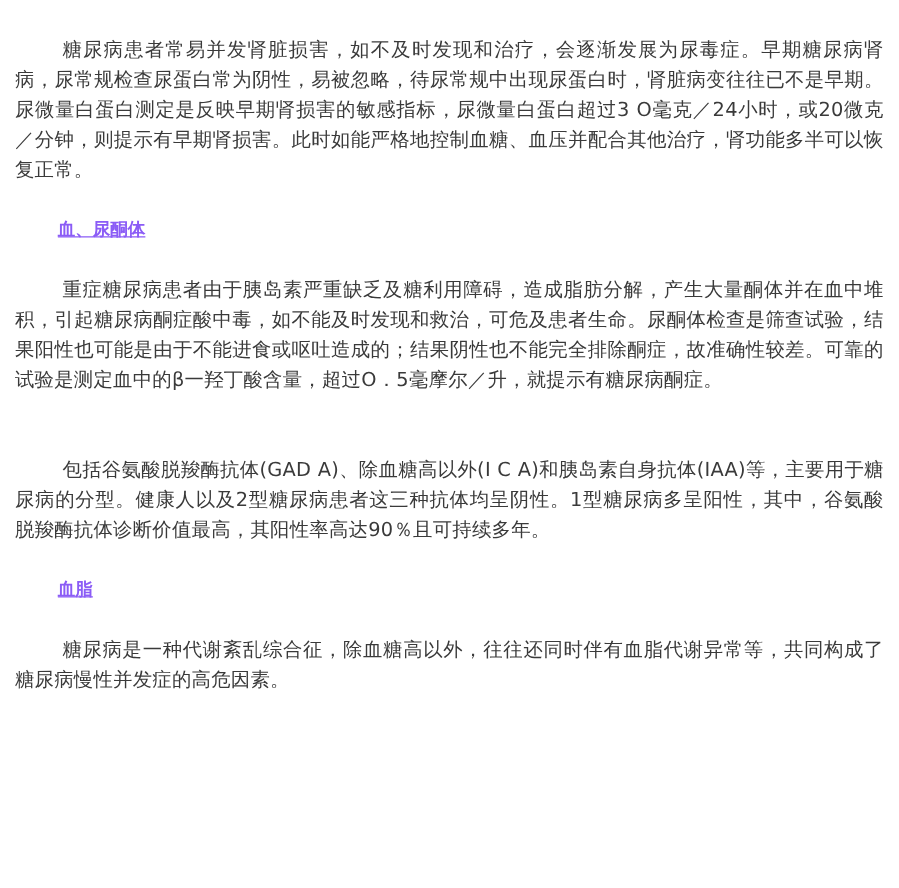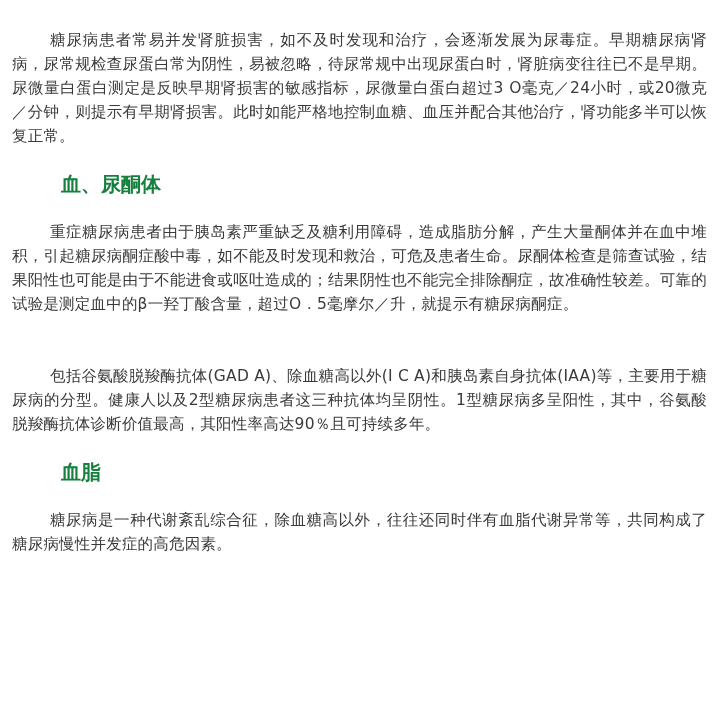--- a/index.html
+++ b/index.html
@@ -1,20 +1,20 @@
 <!DOCTYPE html>
 <html><head>
 <meta charset="utf-8">
 <style>
   html, body { margin:0; padding:0; background:#ffffff; }
   body { width:719px; height:710px; overflow:hidden; position:relative;
          font-family:"DejaVu Sans", "Liberation Sans", sans-serif; color:#3a3a3a; }
   .article { position:absolute; left:12px; top:5px; width:695px;margin-top:23px; }
   .para { margin:0; font-size:15.5px; line-height:24px; text-indent:2.45em; text-align:justify; letter-spacing:0.2px; }
-  .heading { margin:0; font-size:20px; line-height:24px; font-weight:bold; text-indent:2.45em; color:#15803d; }
+  .heading { margin:0; font-size:14px; line-height:24px; font-weight:bold; text-indent:2.45em; color:#8b5cf6;text-decoration:underline; }
   .gap { height:24px; }
 </style>
 </head>
 <body>
 
 <div class="article">
   <p class="para">糖尿病患者常易并发肾脏损害，如不及时发现和治疗，会逐渐发展为尿毒症。早期糖尿病肾病，尿常规检查尿蛋白常为阴性，易被忽略，待尿常规中出现尿蛋白时，肾脏病变往往已不是早期。尿微量白蛋白测定是反映早期肾损害的敏感指标，尿微量白蛋白超过3 O毫克／24小时，或20微克／分钟，则提示有早期肾损害。此时如能严格地控制血糖、血压并配合其他治疗，肾功能多半可以恢复正常。</p>
   <div class="gap"></div>
   <p class="heading">血、尿酮体</p>
   <div class="gap"></div>

